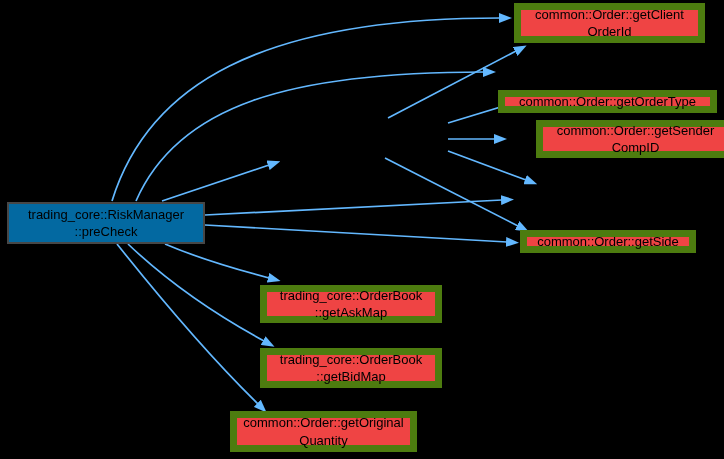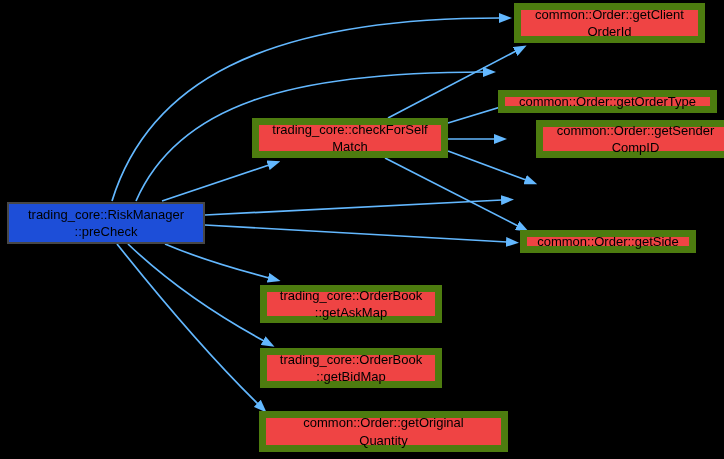--- a/index.html
+++ b/index.html
@@ -12,21 +12,21 @@
   }
   .edge-layer{position:absolute;left:0;top:0;width:724px;height:459px;z-index:1;}
   .edge{fill:none;stroke:#63b8ff;stroke-width:1.7px;}
   .node{
     position:absolute;z-index:2;box-sizing:border-box;
     background:#ef4444;border:7px solid #4d7c0f;color:#000;
     display:flex;align-items:center;justify-content:center;
     text-align:center;white-space:pre-line;
     font-size:13px;line-height:1.32;cursor:pointer;
   }
-  .node.current{background:#1d4ed8;border:2px solid #474747;}
+  .node.current{background:#0369a1;border:2px solid #474747;}
 </style>
 </head>
 <body>
 
 <div class="canvas">
 
   <svg class="edge-layer" width="724" height="459" viewBox="0 0 724 459" xmlns="http://www.w3.org/2000/svg">
     <defs>
       <marker id="arrow" markerUnits="userSpaceOnUse" markerWidth="13" markerHeight="10" viewBox="0 0 13 10" refX="1" refY="5" orient="auto">
         <path d="M0,0 L13,5 L0,10 z" fill="#63b8ff"></path>
@@ -43,36 +43,34 @@
     <path class="edge" d="M388,118 L516,51" marker-end="url(#arrow)"></path>
     <path class="edge" d="M448,123 L533,97" marker-end="url(#arrow)"></path>
     <path class="edge" d="M448,139 L495,139" marker-end="url(#arrow)"></path>
     <path class="edge" d="M448,151 L526,180" marker-end="url(#arrow)"></path>
     <path class="edge" d="M385,158 L518,226" marker-end="url(#arrow)"></path>
   </svg>
 
   <div class="node current" style="left:7px;top:202px;width:198px;height:42px;">trading_core::RiskManager
 ::preCheck</div>
 
-  <div class="node" style="left:252px;top:118px;width:196px;height:40px;">trading_core::checkForSelf
-Match</div>
 
   <div class="node" style="left:514px;top:3px;width:191px;height:40px;">common::Order::getClient
 OrderId</div>
 
   <div class="node" style="left:498px;top:70px;width:219px;height:23px;margin-top:20px;">common::Order::getOrderType</div>
 
   <div class="node" style="left:536px;top:120px;width:199px;height:38px;">common::Order::getSender
 CompID</div>
 
 
   <div class="node" style="left:520px;top:230px;width:176px;height:23px;">common::Order::getSide</div>
 
   <div class="node" style="left:260px;top:285px;width:182px;height:38px;">trading_core::OrderBook
 ::getAskMap</div>
 
   <div class="node" style="left:260px;top:348px;width:182px;height:40px;">trading_core::OrderBook
 ::getBidMap</div>
 
-  <div class="node" style="left:259px;top:411px;width:249px;height:41px;">common::Order::getOriginal
+  <div class="node" style="left:230px;top:411px;width:187px;height:41px;">common::Order::getOriginal
 Quantity</div>
 
 </div>
 
 </body></html>

